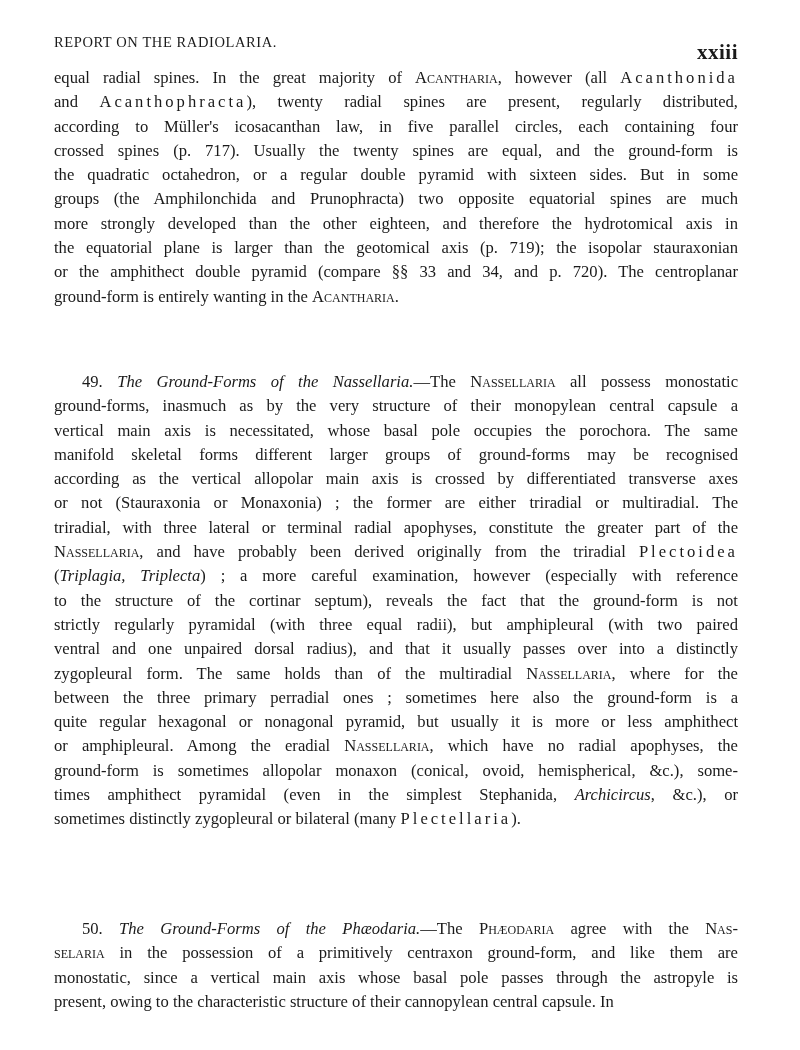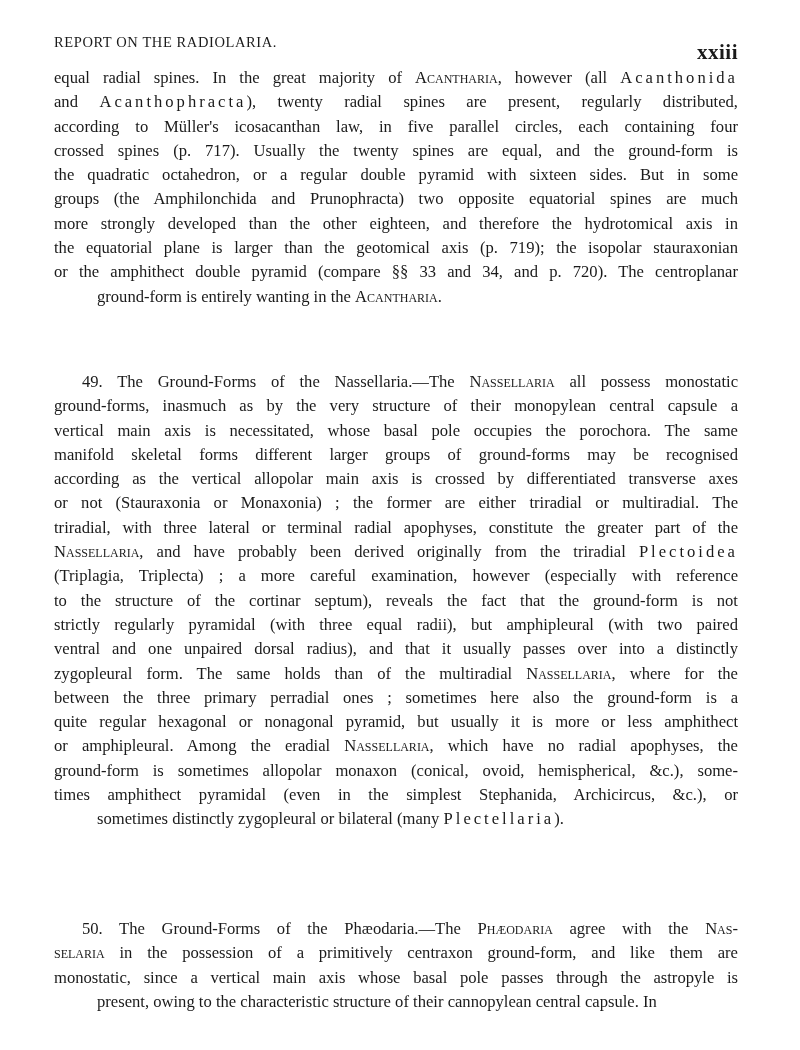--- a/index.html
+++ b/index.html
@@ -49,32 +49,32 @@
       line-height: 24.3px;
       font-size: 16.6px;
       text-align: justify;
       text-align-last: justify;
       white-space: nowrap;
       overflow: visible;
       display: block;
     }
     .line.last {
       text-align-last: left;
-      margin-left: 43px;
     }
     .line.indent {
       padding-left: 28px;
     }
     .sc {
       font-variant: small-caps;
     }
     .spaced {
       letter-spacing: 3px;
     }
     .it {
+      font-style: italic;
     }
     #p1 { top: 66px; }
     #p2 { top: 370px; }
     #p3 { top: 917px; }
     .seg { display: inline; }
   </style>
 </head>
 <body>
 
 <div class="header">

